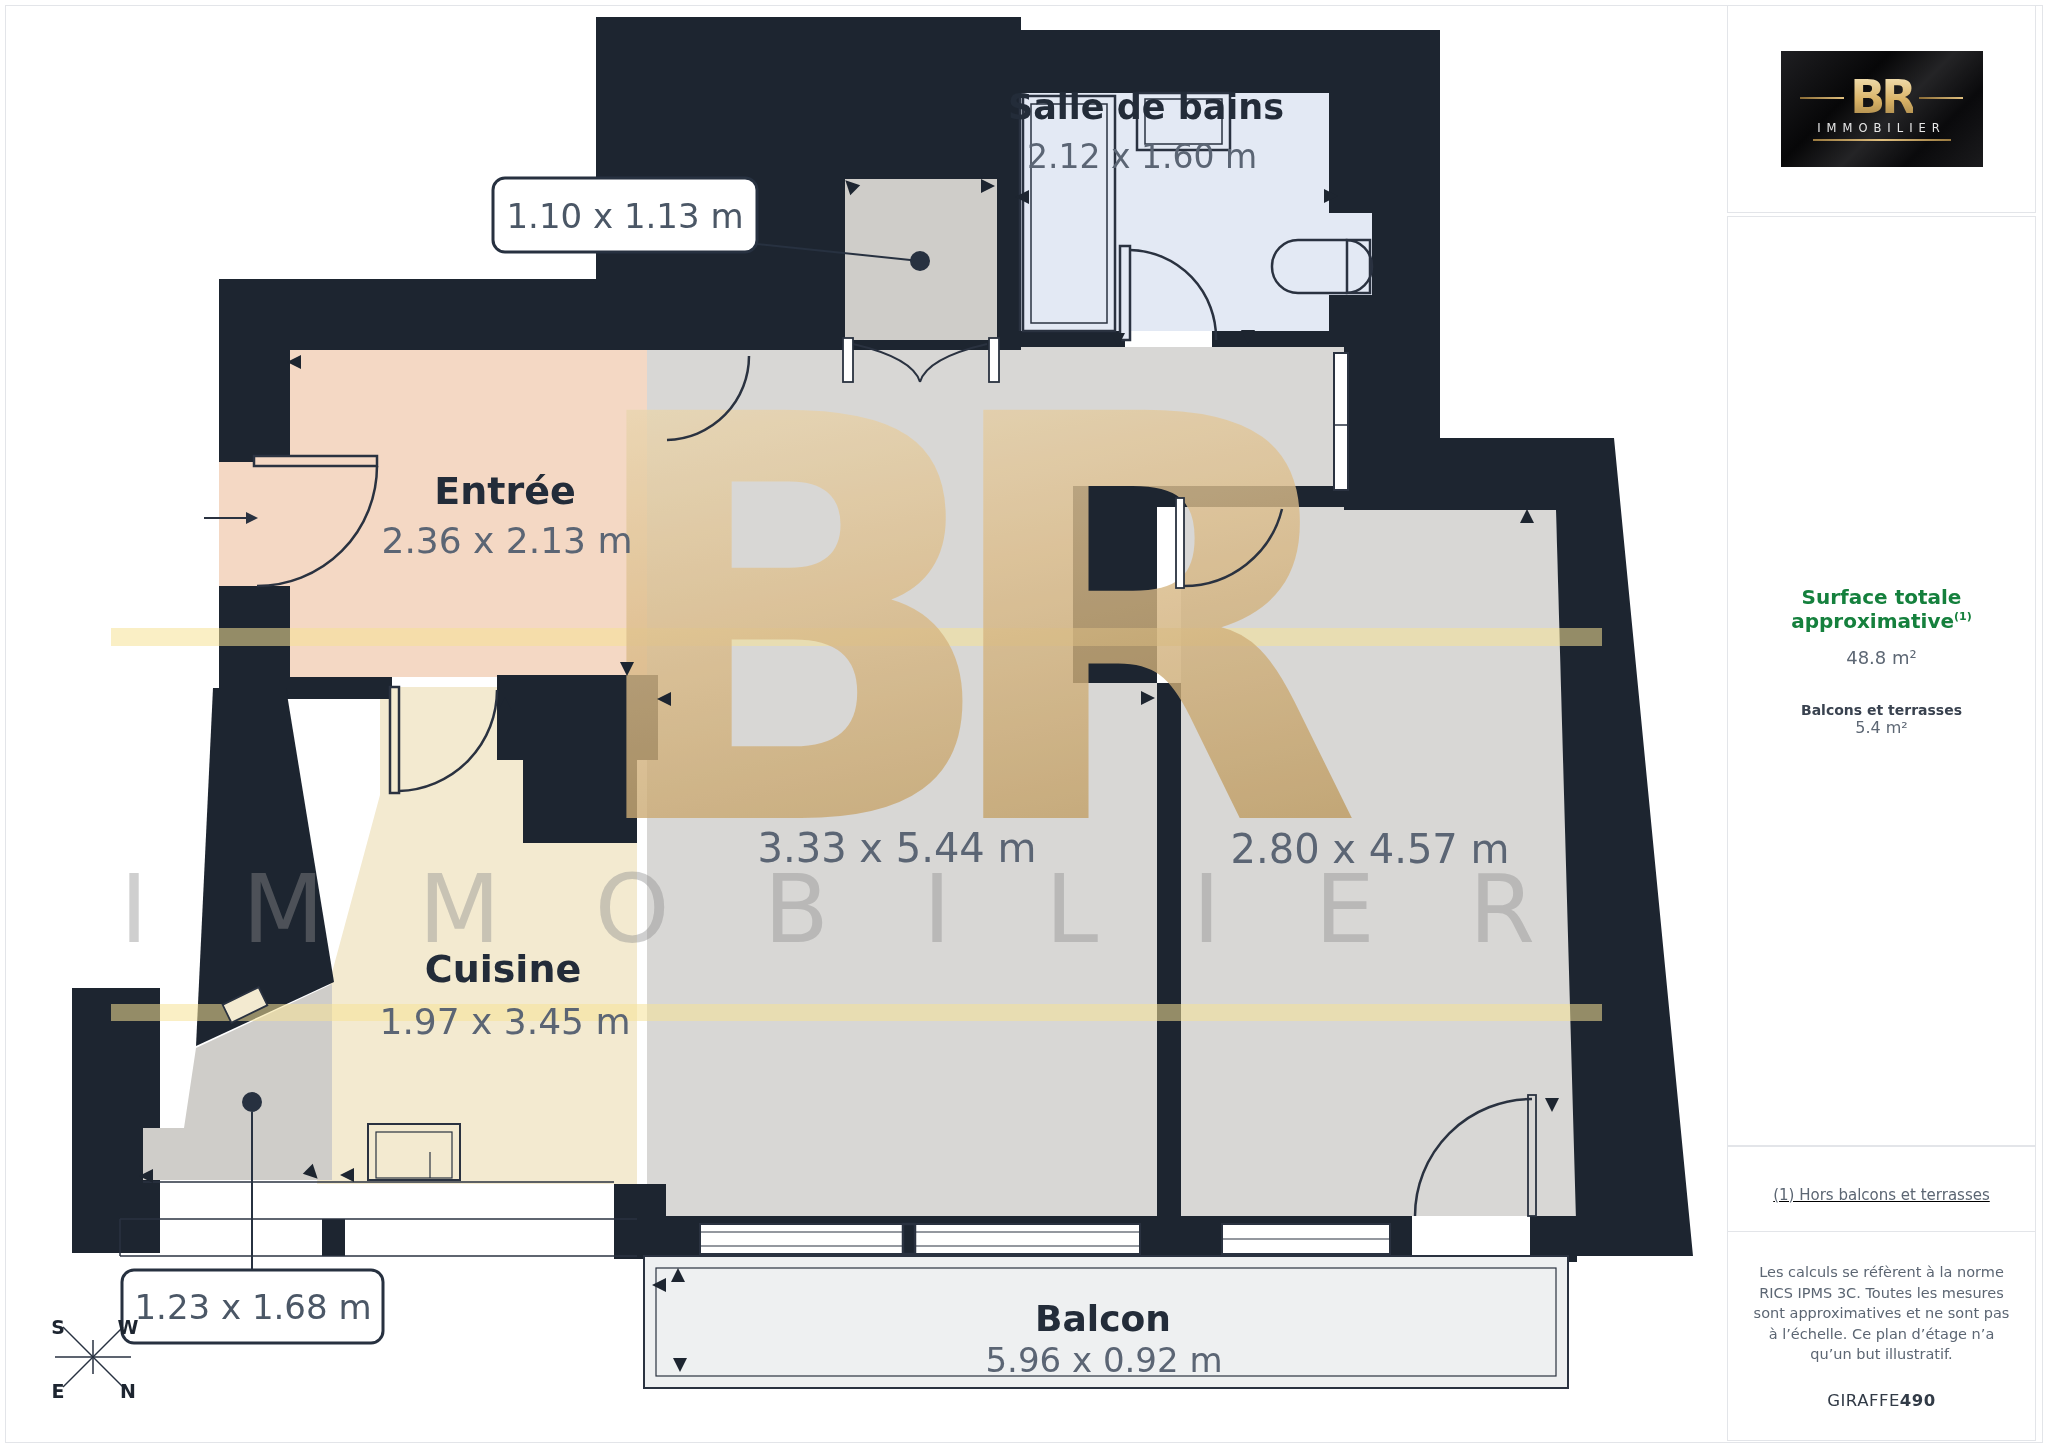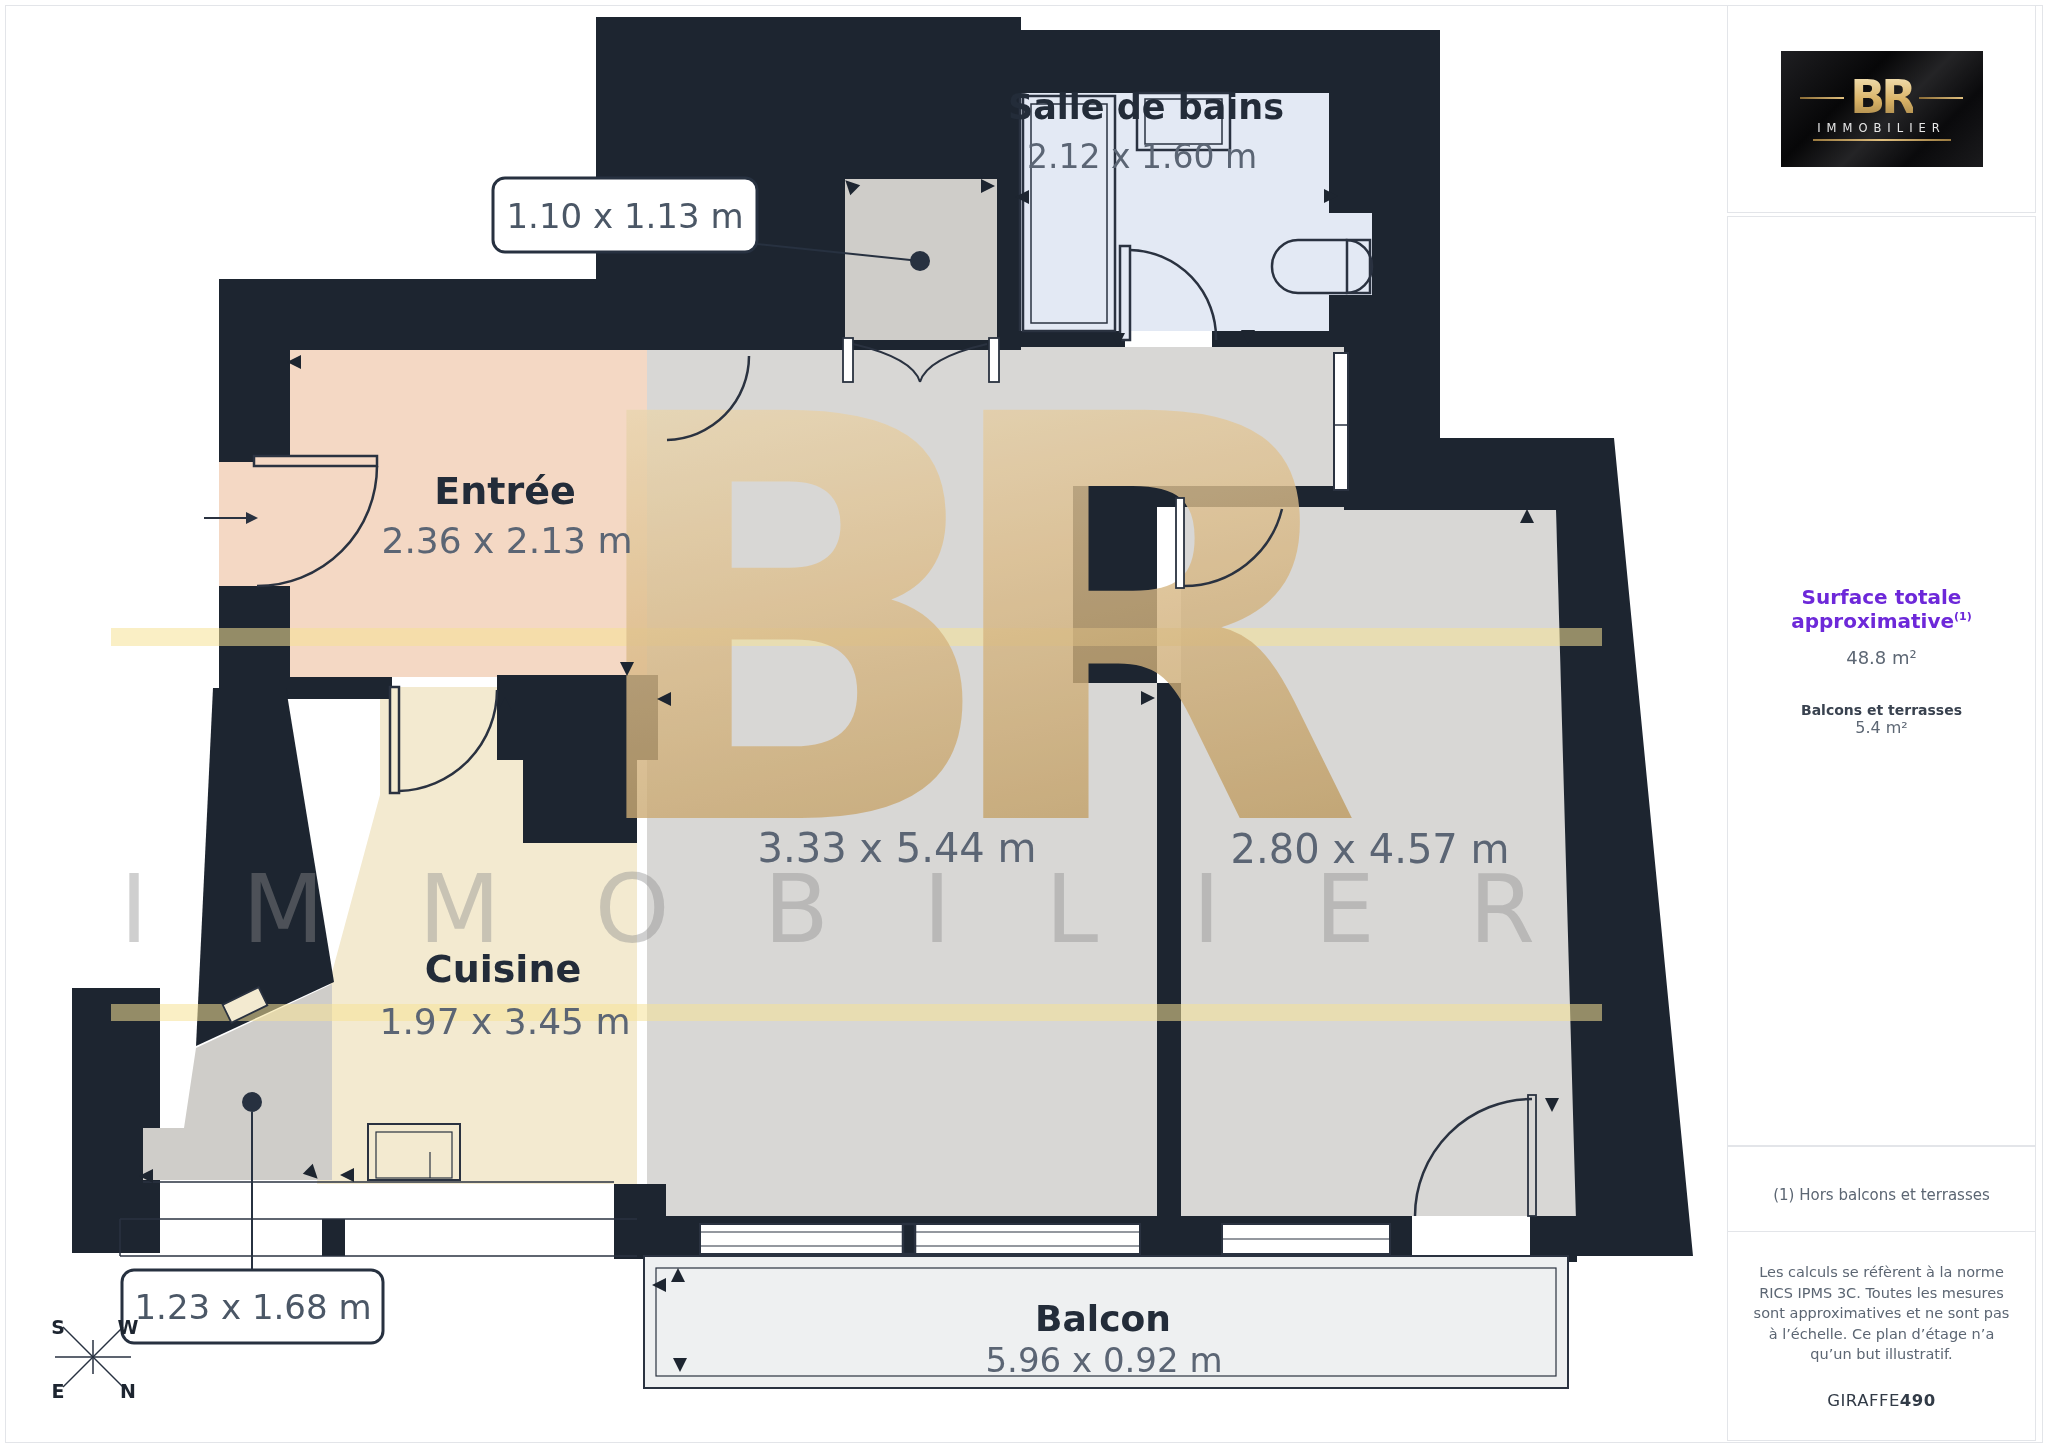--- a/index.html
+++ b/index.html
@@ -4,33 +4,33 @@
 <style>
   html,body{margin:0;padding:0;background:#fff;}
   .page{position:relative;width:2048px;height:1448px;background:#fff;overflow:hidden;
         font-family:"DejaVu Sans","Liberation Sans",sans-serif;}
   .frame{position:absolute;inset:5px;border:1px solid #e3e5e9;pointer-events:none;}
   svg text{font-family:"DejaVu Sans","Liberation Sans",sans-serif;}
   .sidebar{position:absolute;left:1727px;top:5px;width:311px;height:1438px;}
   .card{position:absolute;left:0;width:309px;background:#fff;border:1px solid #e3e5e9;box-sizing:border-box;}
   .card1{top:0;height:208px;display:flex;align-items:center;justify-content:center;}
   .card2{top:211px;height:930px;text-align:center;}
-  .card3{top:1141px;height:97px;display:flex;align-items:center;justify-content:center;}
+  .card3{top:1141px;height:97px;display:flex;align-items:center;justify-content:center;text-decoration:underline;}
   .card4{top:1226px;height:210px;text-align:center;}
   .logo-box{width:202px;height:116px;display:flex;flex-direction:column;align-items:center;justify-content:center;
     background:linear-gradient(135deg,#1f1f22 0%,#070708 35%,#242426 55%,#0a0a0c 75%,#1b1b1d 100%);}
   .logo-row{display:flex;align-items:center;gap:6px;}
   .logo-line{width:44px;height:2px;background:linear-gradient(90deg,#8a6b35,#e0bf7e);}
   .logo-br{font-size:46px;font-weight:700;line-height:0.9;
     background:linear-gradient(180deg,#f0ddae 0%,#d9b367 55%,#a8874a 100%);
     -webkit-background-clip:text;background-clip:text;color:transparent;letter-spacing:-4px;}
   .logo-word{margin-top:2px;color:#e8e8e8;font-size:11.5px;letter-spacing:6px;font-weight:400;}
   .logo-underline{margin-top:4px;width:138px;height:2px;background:linear-gradient(90deg,#9a7a40,#e0bf7e,#9a7a40);}
   .surface-block{padding-top:368px;}
-  .s-title{font-size:20px;font-weight:700;color:#6d28d9;}
+  .s-title{font-size:20px;font-weight:700;color:#15803d;}
   .s-title sup{font-size:11px;}
   .s-value{margin-top:14px;font-size:18px;color:#5d6774;}
   .b-title{margin-top:34px;font-size:14px;font-weight:700;color:#39424f;}
   .b-value{font-size:16px;color:#5d6774;}
   .footnote{font-size:15px;color:#5c6673;}
   .disclaimer{margin:30px auto 0;width:268px;font-size:14.5px;line-height:1.42;color:#5c6673;}
   .brand{margin-top:26px;font-size:16.5px;color:#323b47;letter-spacing:.5px;}
   .brand .b1{font-weight:400;}
   .brand .b2{font-weight:800;}
 </style>

